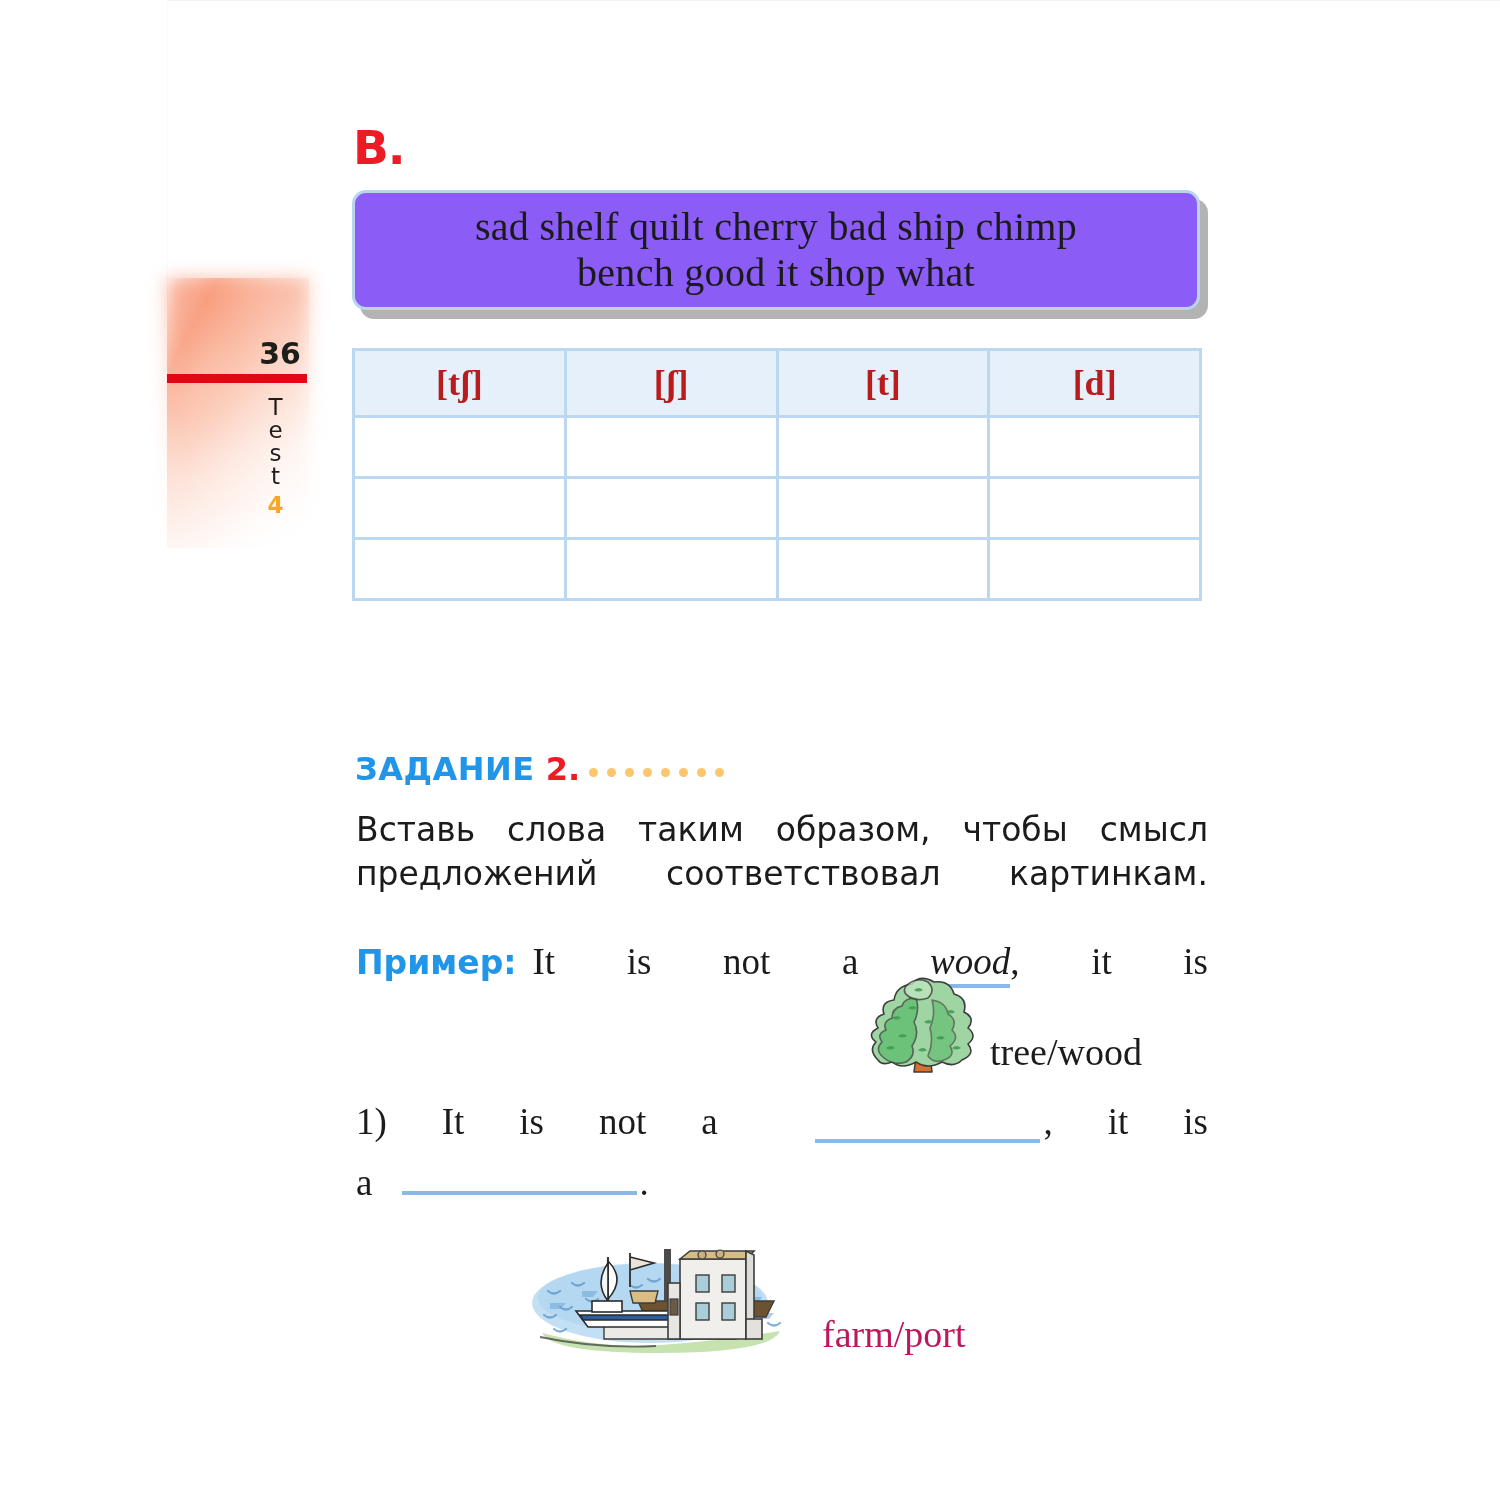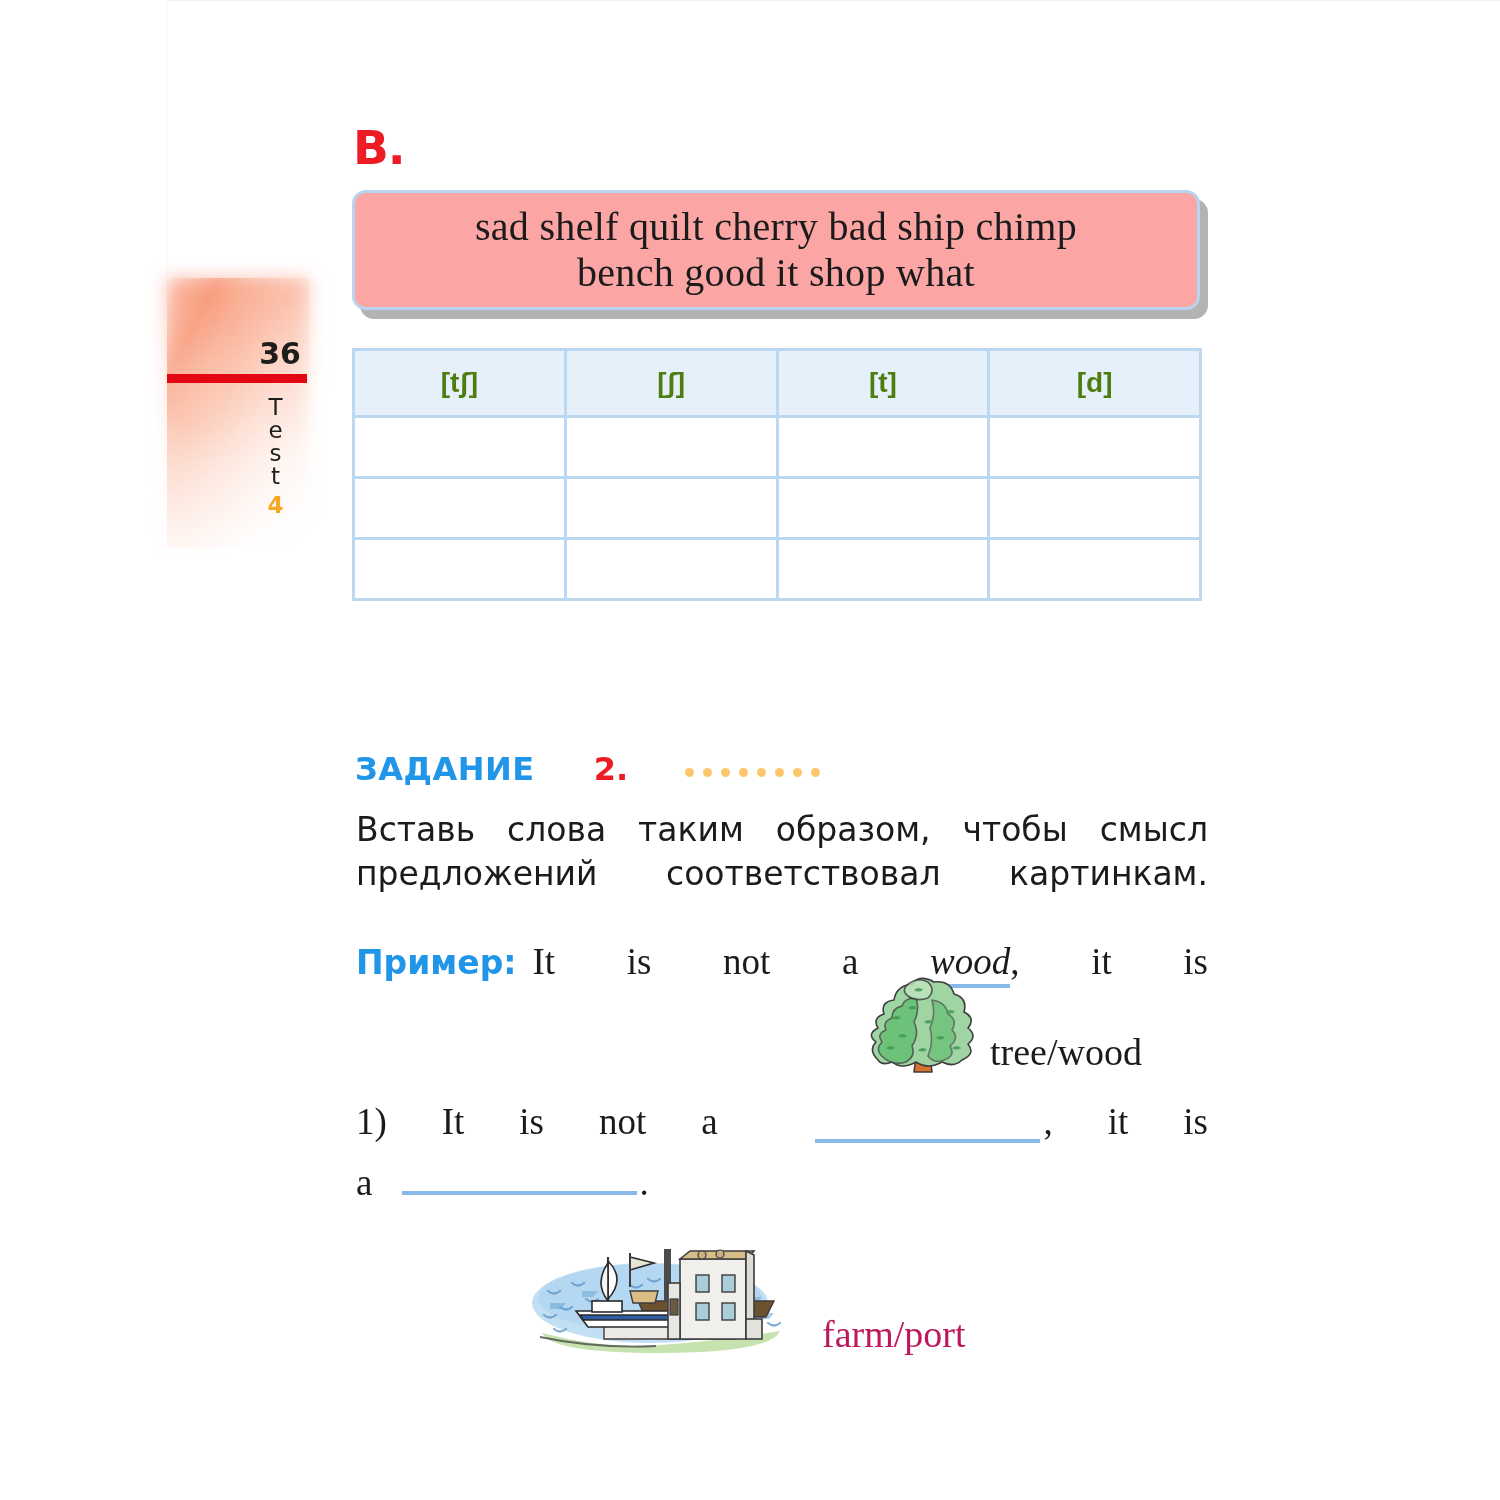--- a/index.html
+++ b/index.html
@@ -125,21 +125,21 @@
     background: #9a9a9a;
     border-radius: 14px;
     opacity: 0.75;
   }
   .wordbox {
     position: absolute;
     left: 0; top: 0;
     width: 100%;
     height: 100%;
     box-sizing: border-box;
-    background: #fca5a5;
+    background: #8b5cf6;
     border: 3px solid #b9d4ee;
     border-radius: 14px;
     display: flex;
     align-items: center;
     justify-content: center;
   }
   .wordbox-text {
     font-family: "Liberation Serif", serif;
     font-size: 40px;
     color: #1b1b1b;
@@ -158,24 +158,24 @@
     border-collapse: collapse;
     table-layout: fixed;
   }
   .ph-table th, .ph-table td {
     border: 3px solid #bcd7f0;
     height: 56px;
   }
   .ph-table th {
     background: #e6f0fa;
     height: 62px;
-    font-family: Liberation Sans, sans-serif;
-    font-weight: bold;
-    font-size: 28px;
-    color: #4d7c0f;
+    font-family: Liberation Serif, serif;
+    font-weight: bold;
+    font-size: 36px;
+    color: #b91c1c;
   }
   .ph-table td { background: #ffffff; }
 
   
   .lexika {
     position: absolute;
     left: 355px;
     top: 678px;
     font-family: "DejaVu Sans", sans-serif;
     font-weight: bold;
@@ -183,21 +183,20 @@
     color: #ed1c24;
     letter-spacing: -0.5px;
   }
   .task-row {
     position: absolute;
     left: 355px;
     top: 750px;
     width: 860px;
     display: flex;
     align-items: baseline;
-    gap: 48px;
   }
   .task-label {
     font-family: "DejaVu Sans", sans-serif;
     font-weight: bold;
     font-size: 32px;
     color: #2196e8;
     letter-spacing: 0.5px;
   }
   .task-num {
     font-family: "DejaVu Sans", sans-serif;

